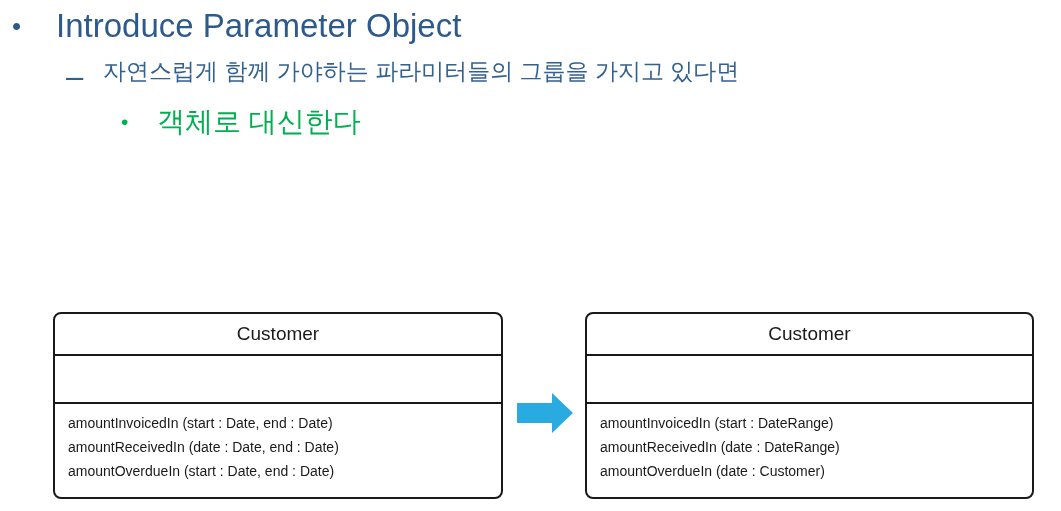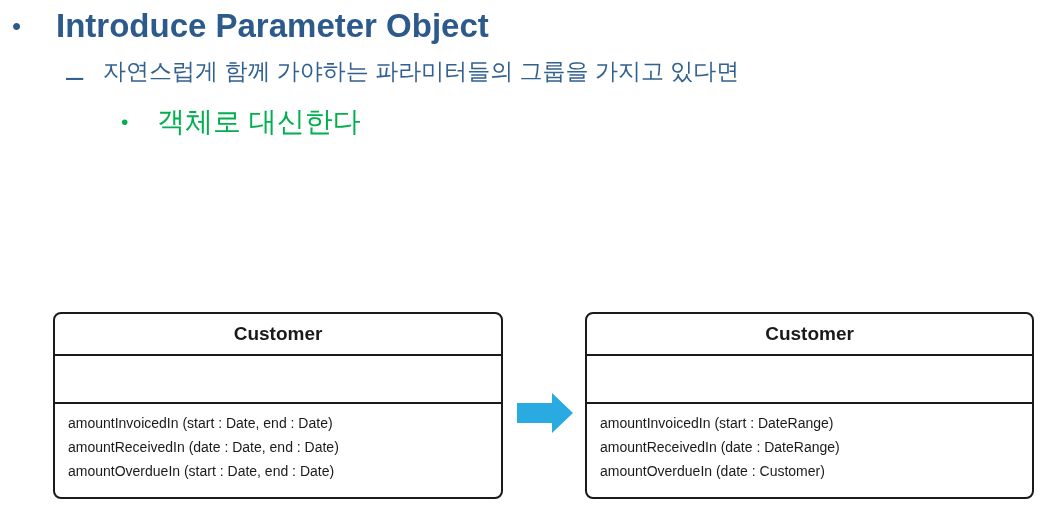--- a/index.html
+++ b/index.html
@@ -15,42 +15,42 @@
     position:relative;
     width:1061px;height:511px;
     background:#ffffff;
     font-family:"Liberation Sans",sans-serif;
     overflow:hidden;
   }
   .abs{position:absolute;}
 
   
   .bullet-l1{left:12px;top:13px;font-size:26px;line-height:1;color:var(--title-blue);}
-  .slide-title{left:56px;top:8px;font-size:33px;line-height:1.1;margin:0;font-weight:700;color:var(--title-blue);white-space:nowrap;}
+  .slide-title{left:56px;top:8px;font-size:33px;line-height:1.1;margin:0;font-weight:400;color:var(--title-blue);white-space:nowrap;}
   .dash-l2{left:66px;top:60px;font-size:31px;line-height:1.1;font-weight:400;color:var(--subtitle-blue);}
   .slide-subtitle{left:103px;top:58px;font-size:23px;line-height:1.2;color:var(--subtitle-blue);white-space:nowrap;}
   .bullet-l3{left:121px;top:111px;font-size:21px;line-height:1;color:var(--green);}
   .slide-subitem{left:157px;top:106px;font-size:28px;line-height:1.15;color:var(--green);white-space:nowrap;}
 
   
   .uml-box{
     top:312px;height:187px;
     box-sizing:border-box;
     background:#fff;
     border:2px solid var(--box-border);
     border-radius:8px;
     overflow:hidden;
   }
   .uml-box.before{left:53px;width:450px;}
   .uml-box.after{left:585px;width:449px;}
   .uml-title{
     height:40px;line-height:40px;
     border-bottom:2px solid var(--box-border);
     text-align:center;
-    font-size:19px;font-weight:700;color:var(--text-dark);
+    font-size:19px;font-weight:400;color:var(--text-dark);
   }
   .uml-attrs{
     height:46px;
     border-bottom:2px solid var(--box-border);
   }
   .uml-methods{
     padding:7px 4px 0 13px;
     font-size:14px;line-height:24px;
     color:var(--text-dark);
     white-space:nowrap;

